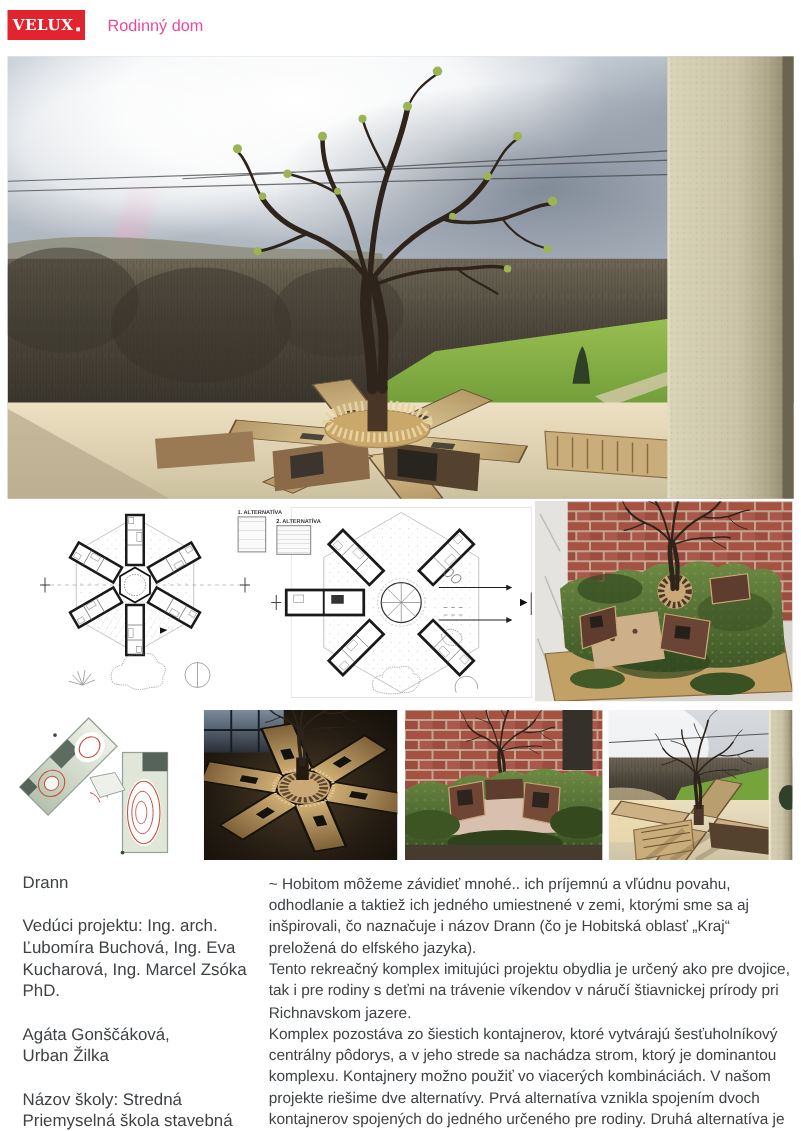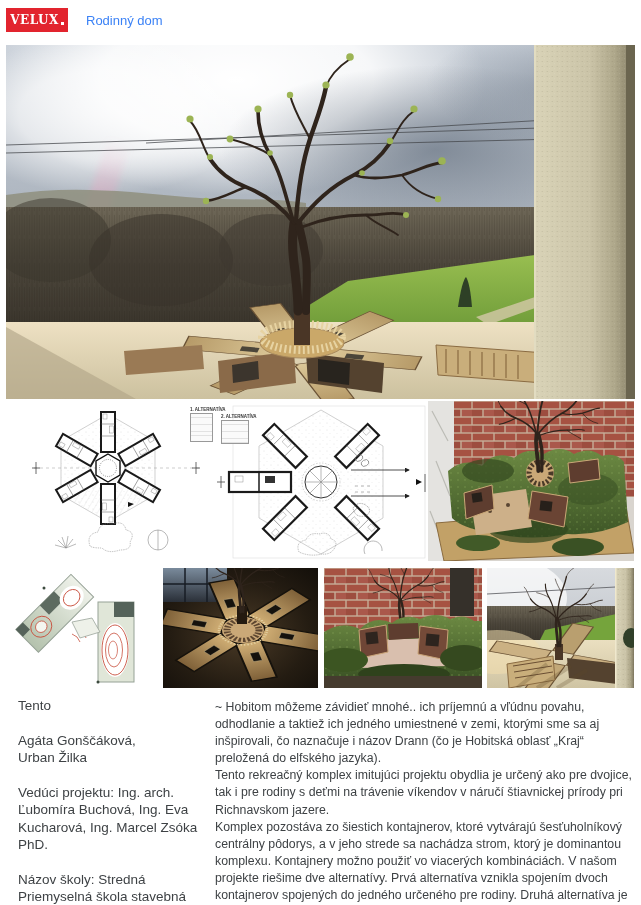--- a/index.html
+++ b/index.html
@@ -3,21 +3,21 @@
 <meta charset="utf-8">
 <style>
   html,body{margin:0;padding:0;background:#fff;}
   .page{position:relative;width:641px;height:905px;background:#ffffff;overflow:hidden;
         font-family:"Liberation Sans",sans-serif;color:#3e4245;}
   
   .logo{position:absolute;left:6px;top:8px;width:62px;height:24px;background:#e2242e;
         display:flex;align-items:center;justify-content:center;cursor:pointer;}
   .logo span{color:#fff;font-family:"DejaVu Serif",serif;font-weight:bold;font-size:12px;letter-spacing:.5px;}
   .logo .dot{width:3px;height:3px;background:#fff;margin-left:2px;margin-top:6px;}
-  .header-label{position:absolute;left:86px;top:13px;font-size:13px;color:#3b82f6;}
+  .header-label{position:absolute;left:86px;top:13px;font-size:13px;color:#ec4899;}
   
   .ph{position:absolute;overflow:hidden;background:#ddd;}
   #main-photo{left:6px;top:45px;width:629px;height:354px;}
   #photo-moss{left:428px;top:401px;width:206px;height:160px;}
   #diagram-daylight{left:14px;top:570px;width:132px;height:122px;background:#fff;}
   #photo-night{left:163px;top:568px;width:155px;height:120px;}
   #photo-brick{left:324px;top:568px;width:158px;height:120px;}
   #photo-balcony{left:487px;top:568px;width:147px;height:120px;}
   #plan-1{position:absolute;left:28px;top:402px;width:185px;height:162px;}
   #plan-2{position:absolute;left:213px;top:400px;width:215px;height:166px;}
@@ -503,24 +503,24 @@
       <use href="#treeBranches" transform="translate(72,78) scale(0.62)"></use>
       <path d="M30,120 L60,96 M50,120 L84,98 M70,120 L100,102" stroke="rgba(90,70,40,.25)" stroke-width="4" fill="none"></path>
       <rect x="128" y="0" width="19" height="120" fill="url(#wallG)"></rect>
       <rect x="128" y="0" width="19" height="120" fill="url(#stipple)" opacity=".5"></rect>
       <rect x="128" y="0" width="1.5" height="120" fill="#efe8cd"></rect>
       <ellipse cx="144" cy="70" rx="8" ry="10" fill="#31402a"></ellipse>
     </svg>
   </div>
 
   <div class="info-col">
-    <p>Tento</p>
+    <p>Drann</p>
+    <p>Vedúci projektu: Ing. arch. Ľubomíra Buchová, Ing. Eva Kucharová, Ing. Marcel Zsóka PhD.</p>
     <p>Agáta Gonščáková,
 Urban Žilka</p>
-    <p>Vedúci projektu: Ing. arch. Ľubomíra Buchová, Ing. Eva Kucharová, Ing. Marcel Zsóka PhD.</p>
     <p>Názov školy: Stredná Priemyselná škola stavebná Žilina</p>
   </div>
   <div class="desc-col">
     <p>~ Hobitom môžeme závidieť mnohé.. ich príjemnú a vľúdnu povahu, odhodlanie a taktiež ich jedného umiestnené v zemi, ktorými sme sa aj inšpirovali, čo naznačuje i názov Drann (čo je Hobitská oblasť „Kraj“ preložená do elfského jazyka).</p>
     <p>Tento rekreačný komplex imitujúci projektu obydlia je určený ako pre dvojice, tak i pre rodiny s deťmi na trávenie víkendov v náručí štiavnickej prírody pri Richnavskom jazere.</p>
     <p>Komplex pozostáva zo šiestich kontajnerov, ktoré vytvárajú šesťuholníkový centrálny pôdorys, a v jeho strede sa nachádza strom, ktorý je dominantou komplexu. Kontajnery možno použiť vo viacerých kombináciách. V našom projekte riešime dve alternatívy. Prvá alternatíva vznikla spojením dvoch kontajnerov spojených do jedného určeného pre rodiny. Druhá alternatíva je určená predovšetkým pre dvojice alebo jednotlivcov.</p>
 
   </div>
 
 </div>

